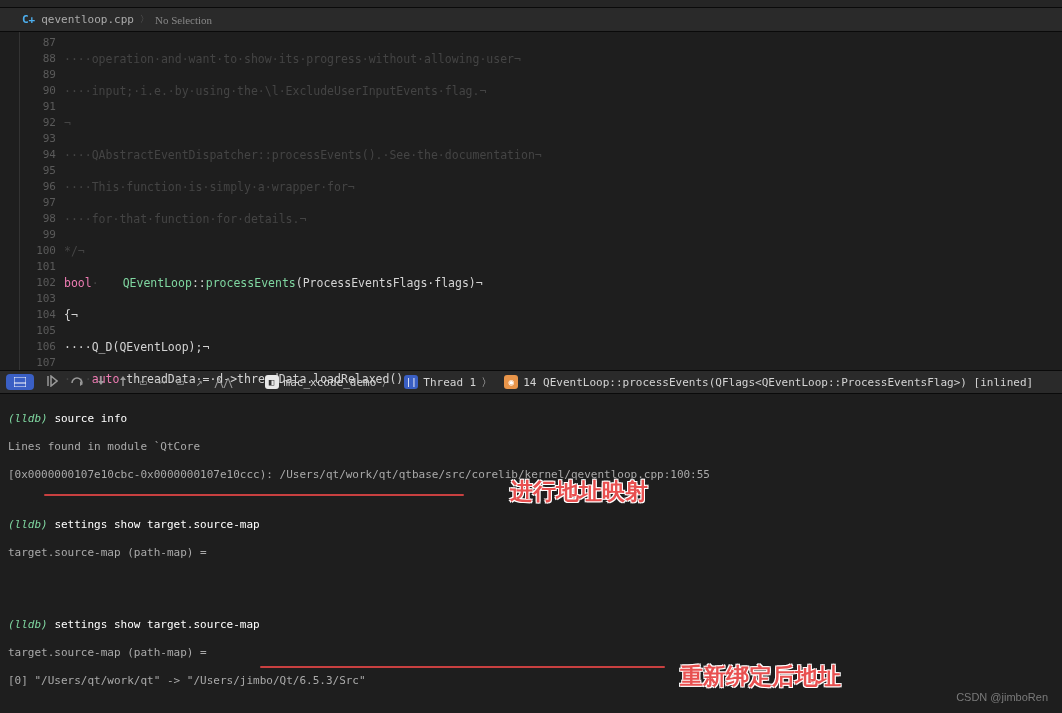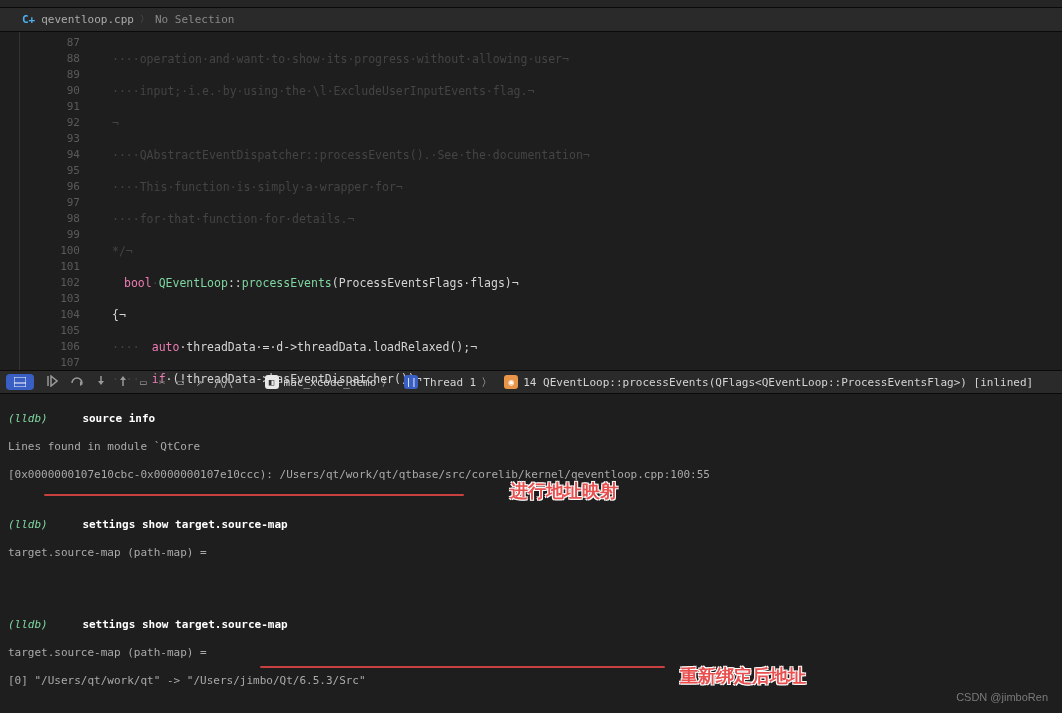--- a/index.html
+++ b/index.html
@@ -34,26 +34,26 @@
 .breadcrumb .file {
   color: #aaa;
   text-align: right;
 }
 .breadcrumb .chev {
   color: #666;
   font-size: 9px;
 }
 .breadcrumb .sel {
   color: #888;
+  font-family: Liberation Serif, serif;
 }
 .editor {
   display: flex;
   background: #1e1e1e;
   height: 338px;
-  gap: 24px;
 }
 .gutter-fold {
   width: 20px;
   background: #1e1e1e;
   border-right: 1px solid #333;
 }
 .line-numbers {
   width: 44px;
   padding-top: 3px;
   text-align: right;
@@ -68,22 +68,22 @@
   padding-top: 3px;
   font-size: 11.5px;
   line-height: 16px;
   white-space: pre;
 }
 .code .line { height: 16px; }
 .code .highlighted {
   background: #1a4d33;
 }
 .ws { color: #444; }
-.kw { color: #ee7cb3; margin-left: 12px; }
-.cls { color: #7fd6a0; }
+.kw { color: #ee7cb3; }
+.cls { color: #7fd6a0; margin-left: 24px; }
 .fn { color: #7fd6a0; }
 .str, .flag { font-style: italic; }
 .underline { text-decoration: underline; text-decoration-color: #666; }
 .debug-bar {
   height: 24px;
   background: #2a2a2a;
   border-top: 1px solid #0a0a0a;
   border-bottom: 1px solid #0a0a0a;
   display: flex;
   align-items: center;
@@ -116,33 +116,33 @@
 .console {
   background: #1e1e1e;
   padding: 4px 8px;
   height: 320px;
   font-size: 11px;
   line-height: 14px;
   white-space: pre;
   position: relative;
 }
 .console .prompt { color: #7fd6a0; font-style: italic; }
-.console .cmd { color: #fff; font-weight: bold; margin-left: 28px; }
+.console .cmd { color: #fff; font-weight: normal; }
 .console .out { color: #aaa; }
 .red-underline {
   position: absolute;
   height: 2px;
   background: #c94040;
   border-radius: 1px;
 }
 .annotation {
   position: absolute;
   color: #e85050;
   font-family: 'PingFang SC', 'Microsoft YaHei', sans-serif;
-  font-size: 18px;
+  font-size: 23px;
   font-weight: bold;
   text-shadow: 1px 1px 0 #fff, -1px -1px 0 #fff, 1px -1px 0 #fff, -1px 1px 0 #fff;
 }
 .watermark {
   position: absolute;
   bottom: 10px;
   right: 14px;
   color: #7a7a7a;
   font-size: 11px;
   font-family: -apple-system, sans-serif;
@@ -188,20 +188,21 @@
   <div class="code">
 <div class="line"><span class="ws">····operation·and·want·to·show·its·progress·without·allowing·user¬</span></div>
 <div class="line"><span class="ws">····input;·i.e.·by·using·the·\l·ExcludeUserInputEvents·flag.¬</span></div>
 <div class="line"><span class="ws">¬</span></div>
 <div class="line"><span class="ws">····QAbstractEventDispatcher::processEvents().·See·the·documentation¬</span></div>
 <div class="line"><span class="ws">····This·function·is·simply·a·wrapper·for¬</span></div>
 <div class="line"><span class="ws">····for·that·function·for·details.¬</span></div>
 <div class="line"><span class="ws">*/¬</span></div>
 <div class="line"><span class="kw">bool</span><span class="ws">·</span><span class="cls">QEventLoop</span><span>::</span><span class="fn">processEvents</span><span>(ProcessEventsFlags·flags)¬</span></div>
 <div class="line"><span>{¬</span></div>
+<div class="line"><span>····Q_D(QEventLoop);¬</span></div>
 <div class="line"><span class="ws">····</span><span class="kw">auto</span><span>·threadData·=·d-&gt;threadData.loadRelaxed();¬</span></div>
 <div class="line"><span class="ws">····</span><span class="kw">if</span><span>·(!threadData-&gt;hasEventDispatcher())¬</span></div>
 <div class="line"><span class="ws">········</span><span class="kw">return</span><span class="ws">·</span><span class="kw">false</span><span>;¬</span></div>
 <div class="line highlighted"><span class="ws">····</span><span class="kw">return</span><span>·threadData-&gt;eventDispatcher.loadRelaxed()-&gt;</span><span class="underline">processEvents</span><span>(flags);¬</span></div>
 <div class="line"><span>}¬</span></div>
 <div class="line"><span class="ws">¬</span></div>
 <div class="line"><span class="ws">/*!¬</span></div>
 <div class="line"><span class="ws">····Enters·the·main·event·loop·and·waits·until·exit()·is·called.¬</span></div>
 <div class="line"><span class="ws">····Returns·the·value·that·was·passed·to·exit().¬</span></div>
 <div class="line"><span class="ws">¬</span></div>

